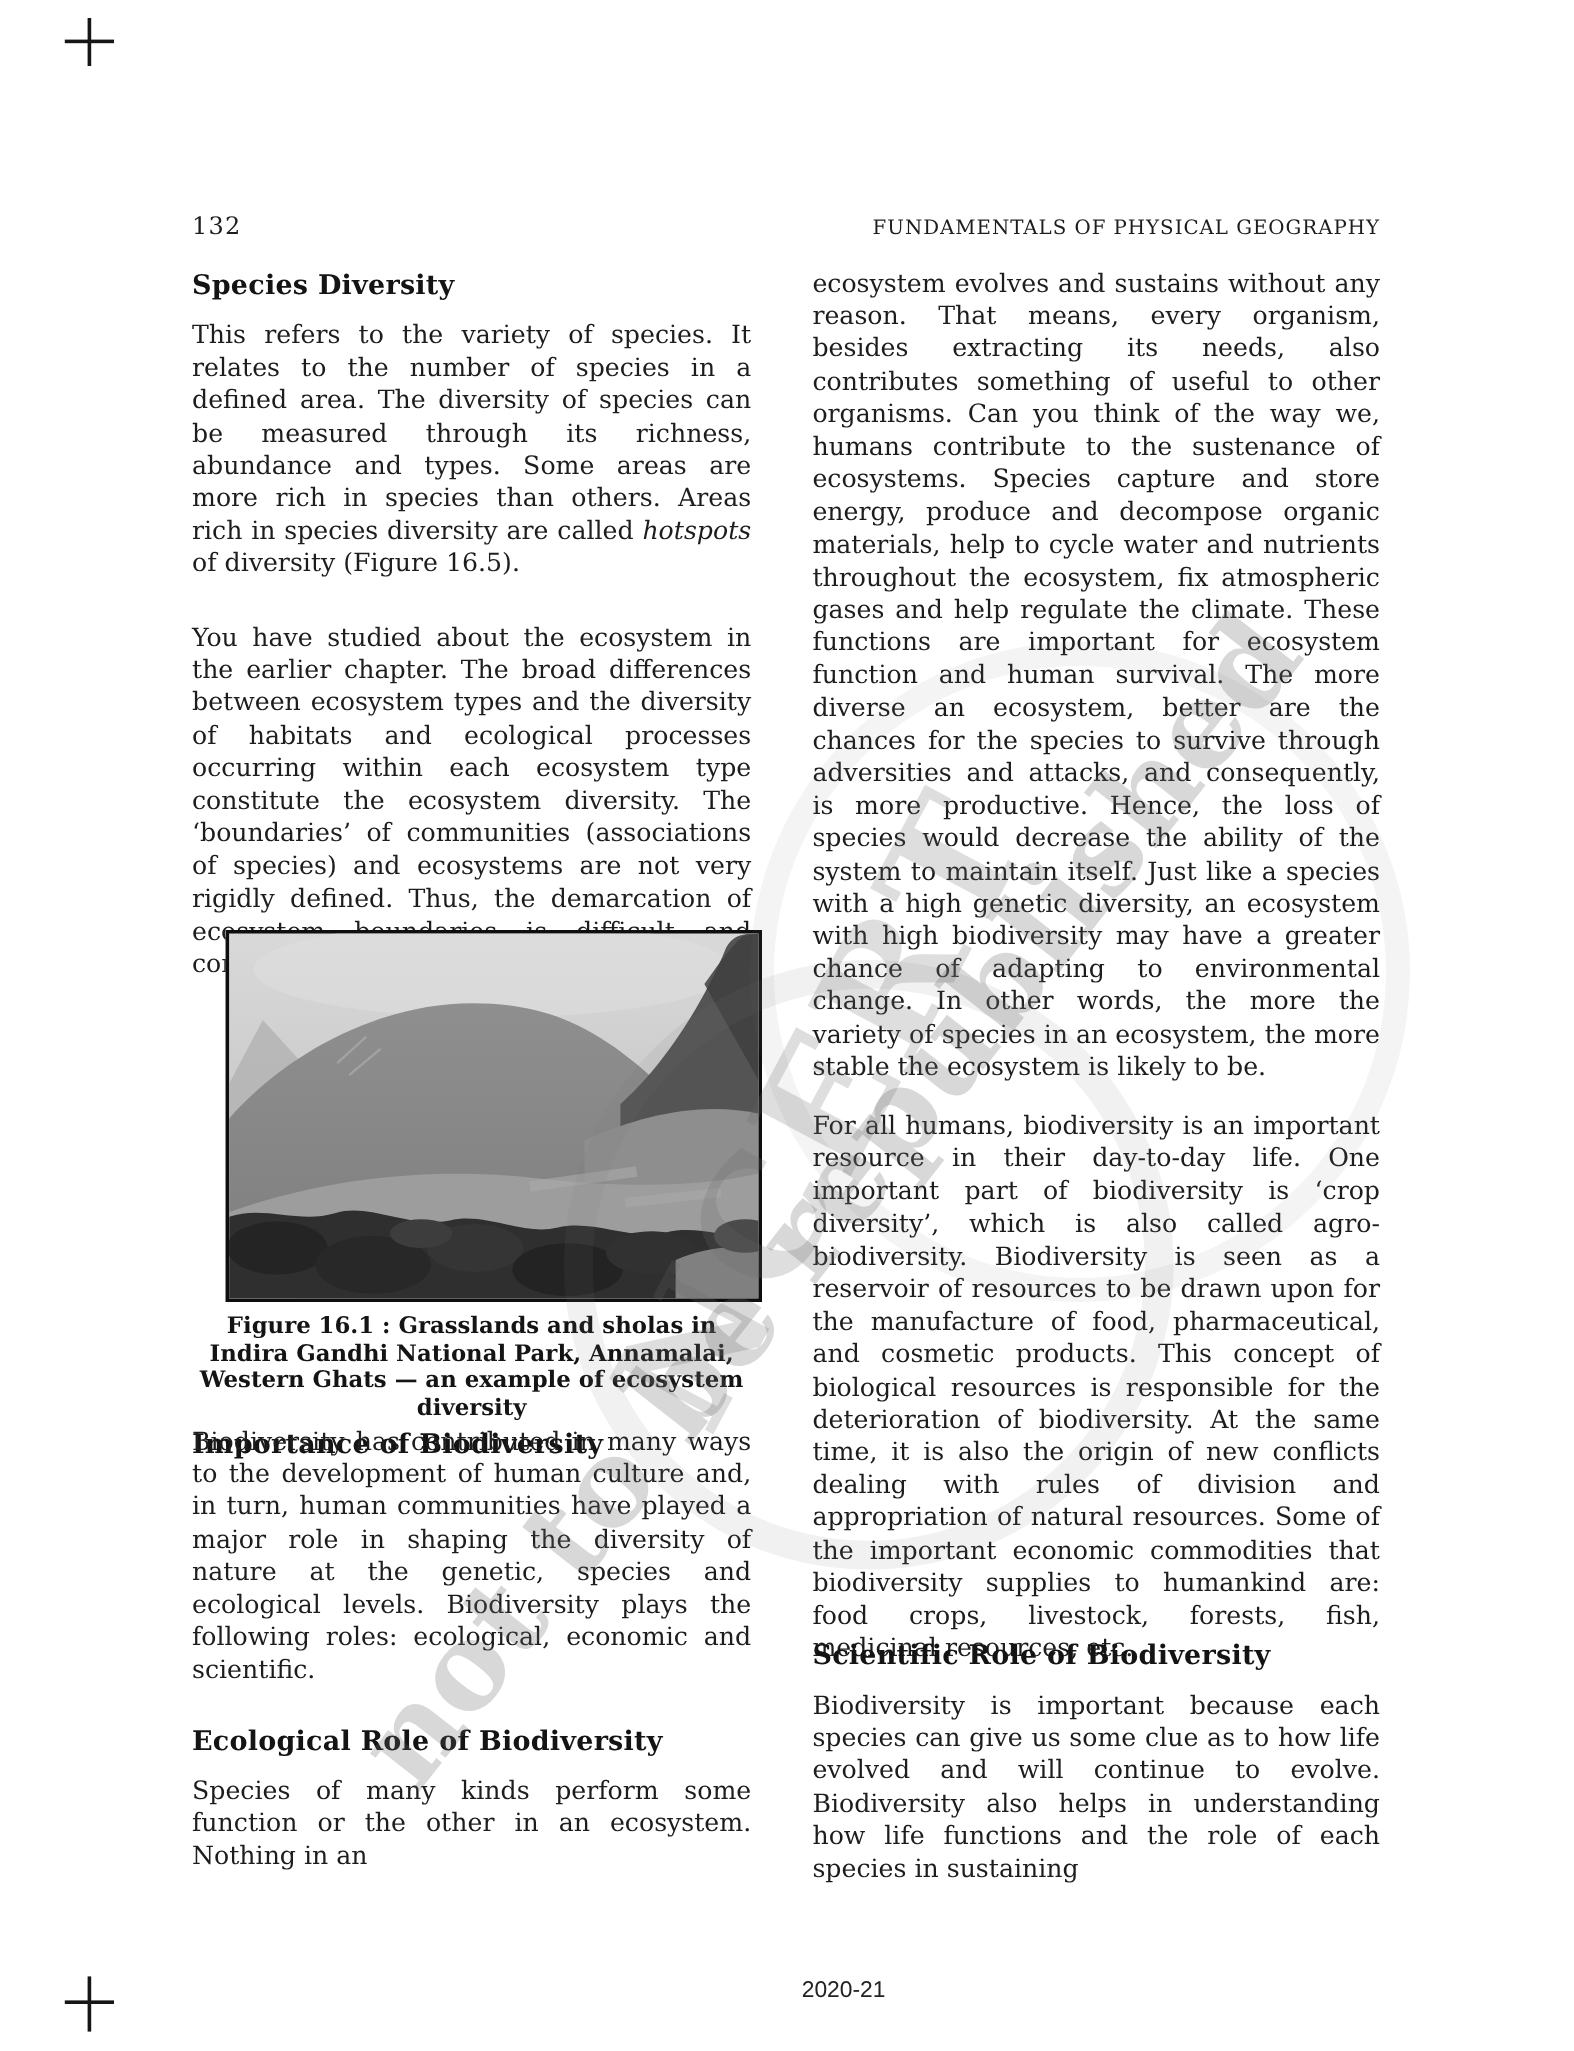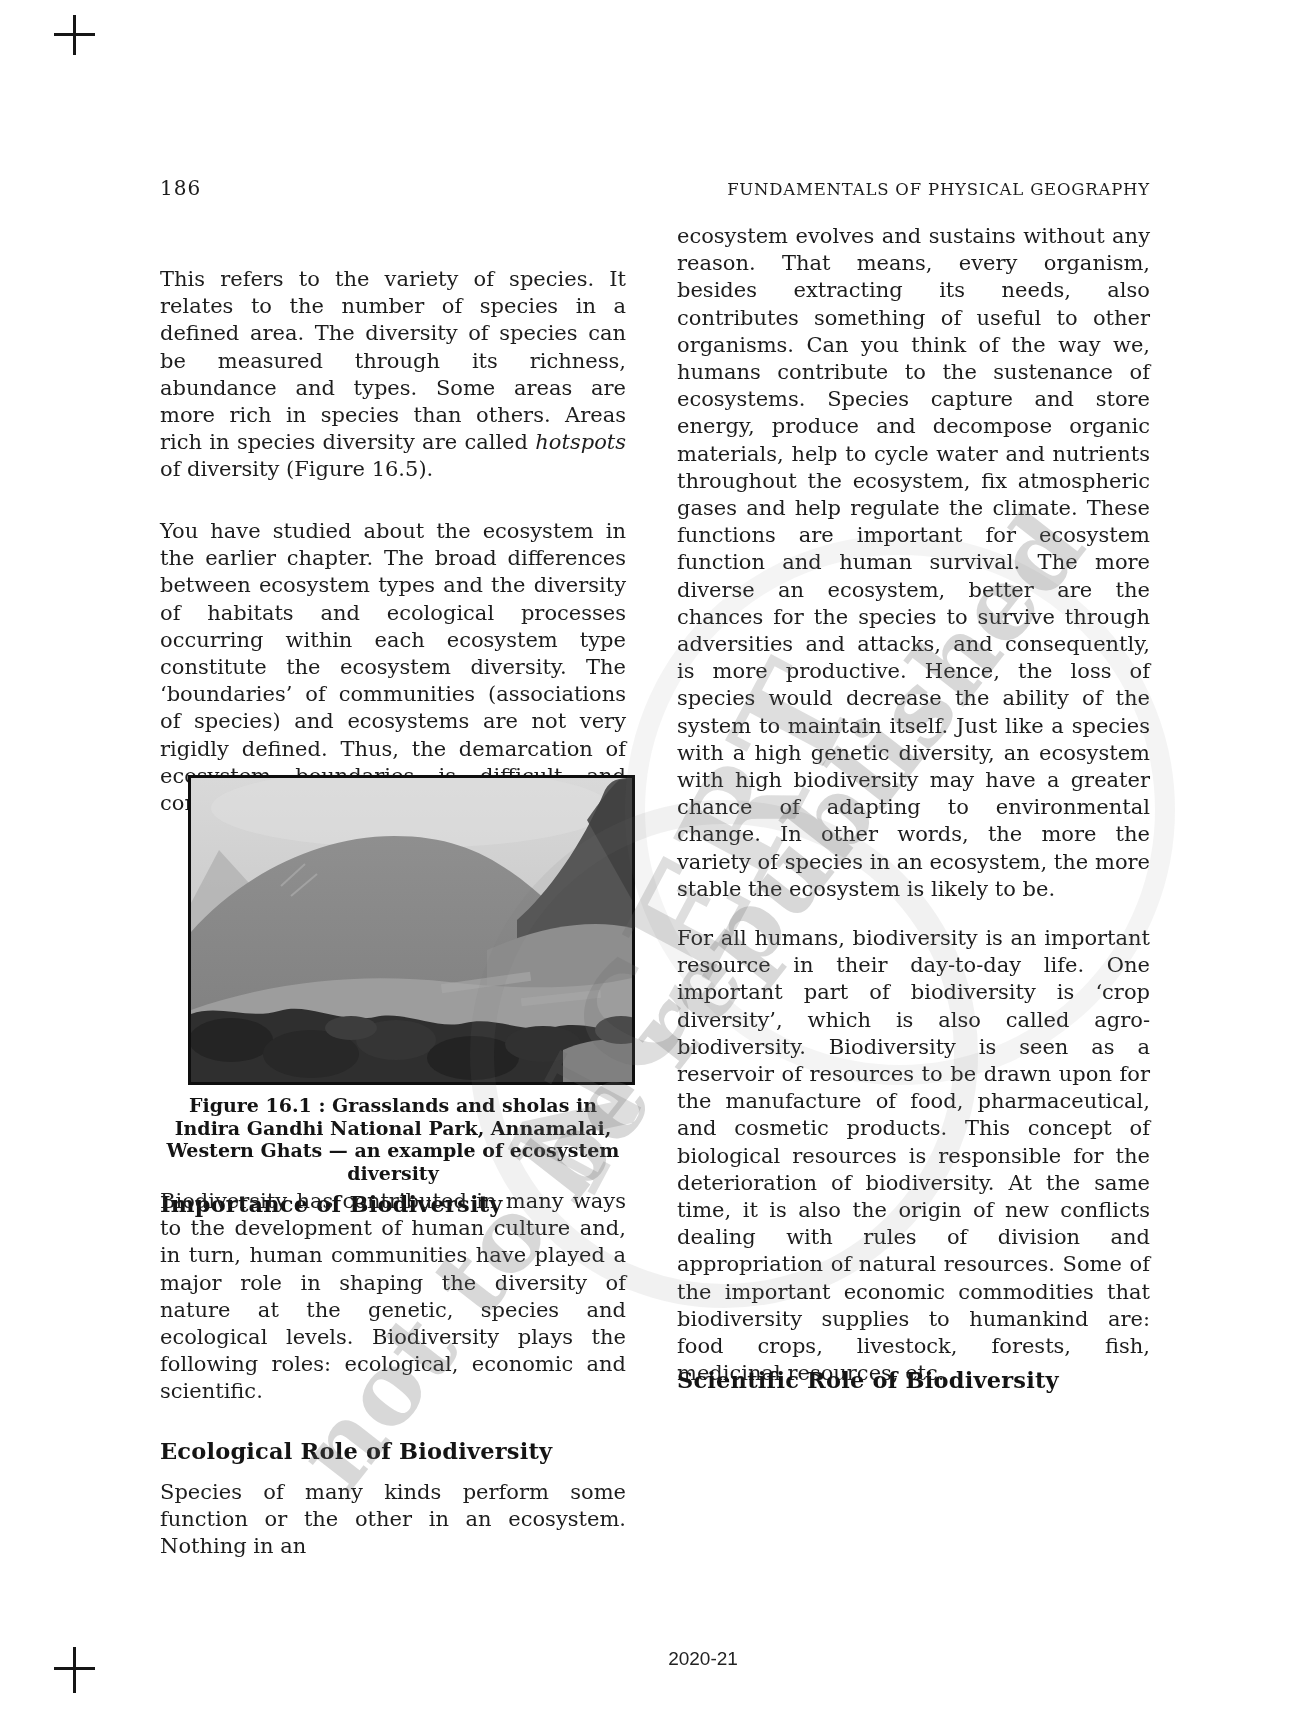--- a/index.html
+++ b/index.html
@@ -66,25 +66,26 @@
 
 <div class="page">
 
   <div class="content">
 
     <div class="crop" style="left:54px;top:33px;width:41px;height:3px;"></div>
     <div class="crop" style="left:73px;top:15px;width:3px;height:40px;"></div>
     <div class="crop" style="left:54px;top:1667px;width:41px;height:3px;"></div>
     <div class="crop" style="left:73px;top:1647px;width:3px;height:46px;"></div>
 
-    <div class="page-number">186</div>
+    <div class="page-number">132</div>
     <div class="running-header">FUNDAMENTALS OF PHYSICAL GEOGRAPHY</div>
 
     <div class="col col-left">
 
+      <h3 class="sec" style="top:225px;">Species Diversity</h3>
 
       <p class="body" style="top:266px;"><span>This refers to the variety of species. It relates to the number of species in a defined area. The diversity of species can be measured through its richness, abundance and types. Some areas are more rich in species than others. Areas rich in species diversity are called </span><span class="italic">hotspots</span><span> of diversity (Figure 16.5).</span></p>
 
 
       <p class="body" style="top:518px;">You have studied about the ecosystem in the earlier chapter. The broad differences between ecosystem types and the diversity of habitats and ecological processes occurring within each ecosystem type constitute the ecosystem diversity. The ‘boundaries’ of communities (associations of species) and ecosystems are not very rigidly defined. Thus, the demarcation of ecosystem boundaries is difficult and complex.</p>
 
       <div class="figure-frame">
         <svg viewBox="0 0 441 304" preserveAspectRatio="none">
           <defs>
             <linearGradient id="sky" x1="0" y1="0" x2="0" y2="1">
@@ -134,20 +135,21 @@
 
     <div class="col col-right">
 
       <p class="body" style="top:223px;">ecosystem evolves and sustains without any reason.  That means, every organism, besides extracting its needs, also contributes something of useful to other organisms.  Can you think of the way we, humans contribute to the sustenance of ecosystems.  Species capture and store energy, produce and decompose organic materials, help to cycle water and nutrients throughout the ecosystem, fix atmospheric gases and help regulate the climate. These functions are important for ecosystem function and human survival. The more diverse an ecosystem, better are the chances for the species to survive through adversities and attacks, and consequently, is more productive.  Hence, the loss of species would decrease the ability of the system to maintain itself.  Just like a species with a high genetic diversity, an ecosystem with high biodiversity may have a greater chance of adapting to environmental change. In other words, the more the variety of species in an ecosystem, the more stable the ecosystem is likely to be.</p>
 
 
       <p class="body" style="top:925px;">For all humans, biodiversity is an important resource in their day-to-day life. One important part of biodiversity is ‘crop diversity’, which is also called agro-biodiversity. Biodiversity is seen as a reservoir of resources to be drawn upon for the manufacture of food, pharmaceutical, and cosmetic products. This concept of biological resources is responsible for the deterioration of biodiversity. At the same time, it is also the origin of new conflicts dealing with rules of division and appropriation of natural resources. Some of the important economic commodities that biodiversity supplies to humankind are: food crops, livestock, forests, fish, medicinal resources, etc.</p>
 
       <h3 class="sec" style="top:1367px;">Scientific Role of Biodiversity</h3>
 
+      <p class="body" style="top:1408px;">Biodiversity is important because each species can give us some clue as to how life evolved and will continue to evolve. Biodiversity also helps in understanding how life functions and the role of each species in sustaining</p>
 
     </div>
 
     <div class="footer-year">2020-21</div>
 
   </div>
 
   <div class="wm-layer">
     <div class="wm-ring wm-ring2"></div>
     <div class="wm-ring wm-ring1"></div>

